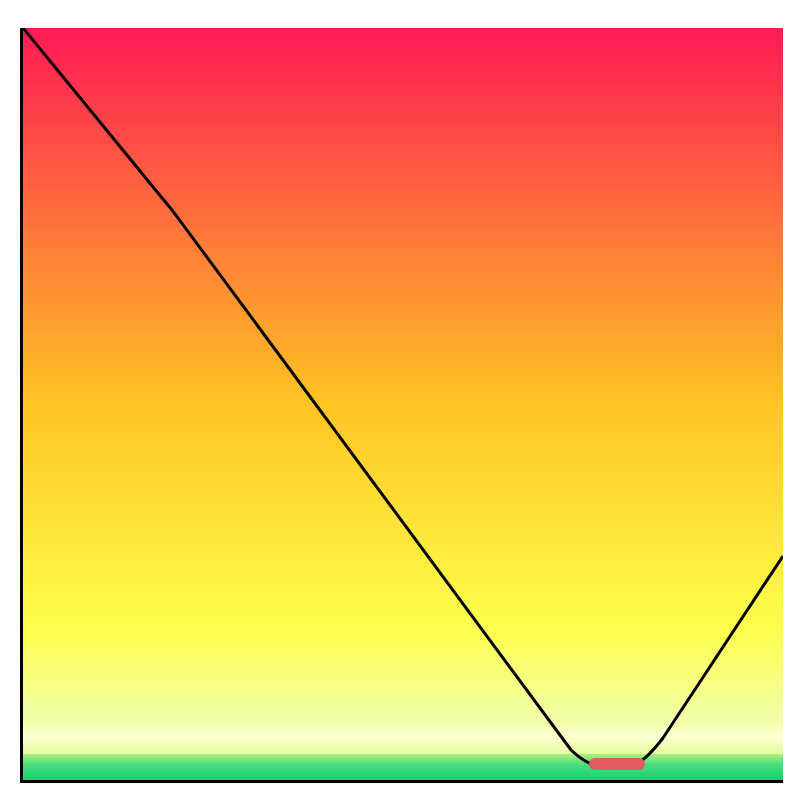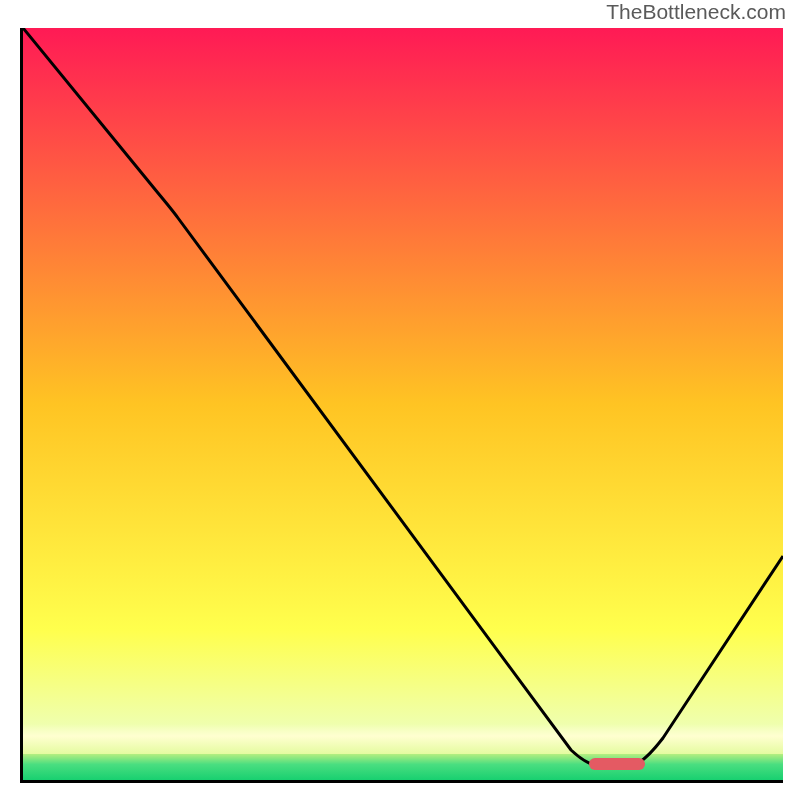--- a/index.html
+++ b/index.html
@@ -10,21 +10,20 @@
   .bg-mid{position:absolute;left:0;right:0;bottom:26px;height:30px;background:linear-gradient(to bottom,rgba(255,255,255,0) 0%,#ffffd0 40%,#e4fba0 100%)}
   .bg-bot{position:absolute;left:0;right:0;bottom:0;height:26px;background:linear-gradient(to bottom,#b4ee80 0%,#4ade80 40%,#18d070 100%)}
   svg{position:absolute;inset:0}
   .curve{fill:none;stroke:#000;stroke-width:3}
   .marker{fill:#e45a63}
 </style>
 </head>
 <body>
 
 <div class="wrap">
-  <div class="brand">TheBottleneck.com</div>
   <div class="plot">
     <div class="bg">
       <svg viewBox="0 0 760 752" preserveAspectRatio="none">
         <defs>
           <linearGradient id="g" x1="0" y1="0" x2="0" y2="1">
             <stop offset="0%" stop-color="#ff1a55"></stop>
             <stop offset="50%" stop-color="#ffc423"></stop>
             <stop offset="80%" stop-color="#ffff4d"></stop>
             <stop offset="95%" stop-color="#ecffc0"></stop>
             <stop offset="100%" stop-color="#18d070"></stop>

